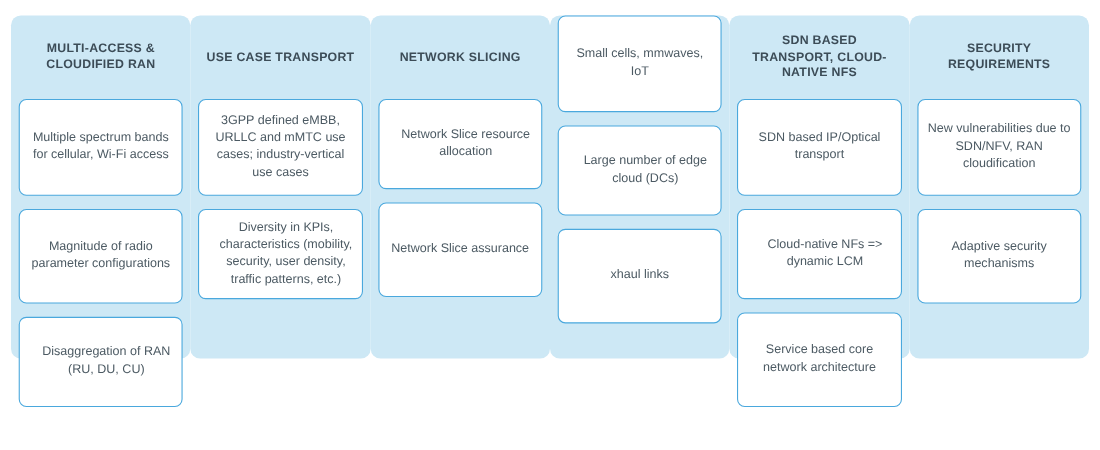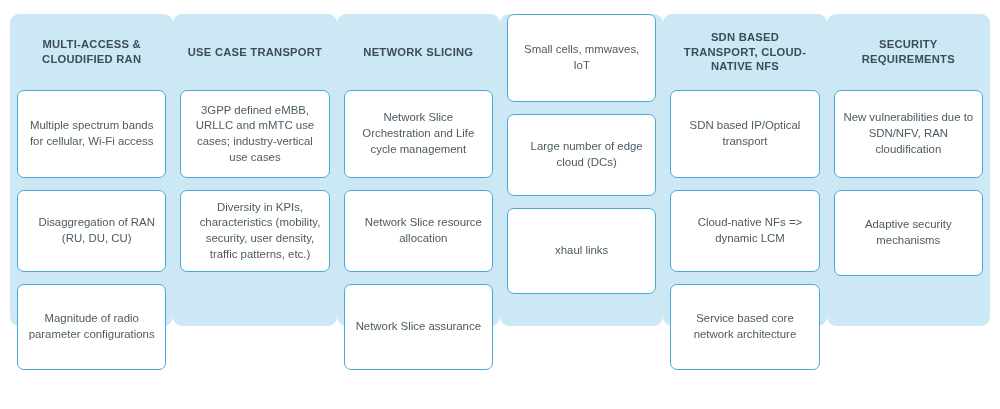--- a/index.html
+++ b/index.html
@@ -78,39 +78,38 @@
 </style>
 </head>
 <body>
 
 <div class="board">
 
   <div class="column">
     <div class="col-header">MULTI-ACCESS &amp; CLOUDIFIED RAN</div>
     <div class="cards">
       <div class="card r1">Multiple spectrum bands for cellular, Wi-Fi access</div>
+      <div class="card r3">Magnitude of radio parameter configurations</div>
       <div class="card r2">Disaggregation of RAN (RU, DU, CU)</div>
-      <div class="card r3">Magnitude of radio parameter configurations</div>
     </div>
   </div>
 
 
   <div class="column">
     <div class="col-header">USE CASE TRANSPORT</div>
     <div class="cards">
       <div class="card r1">3GPP defined eMBB, URLLC and mMTC use cases; industry-vertical use cases</div>
       <div class="card r2">Diversity in KPIs, characteristics (mobility, security, user density, traffic patterns, etc.)</div>
       <div class="card r3 empty"></div>
     </div>
   </div>
 
   <div class="column">
     <div class="col-header">NETWORK SLICING</div>
     <div class="cards">
-      <div class="card r1">Network Slice Orchestration and Life cycle management</div>
       <div class="card r2">Network Slice resource allocation</div>
       <div class="card r3">Network Slice assurance</div>
     </div>
   </div>
 
   <div class="column">
     <div class="cards">
       <div class="card r1">Small cells, mmwaves, IoT</div>
       <div class="card r2">Large number of edge cloud (DCs)</div>
       <div class="card r3">xhaul links</div>

